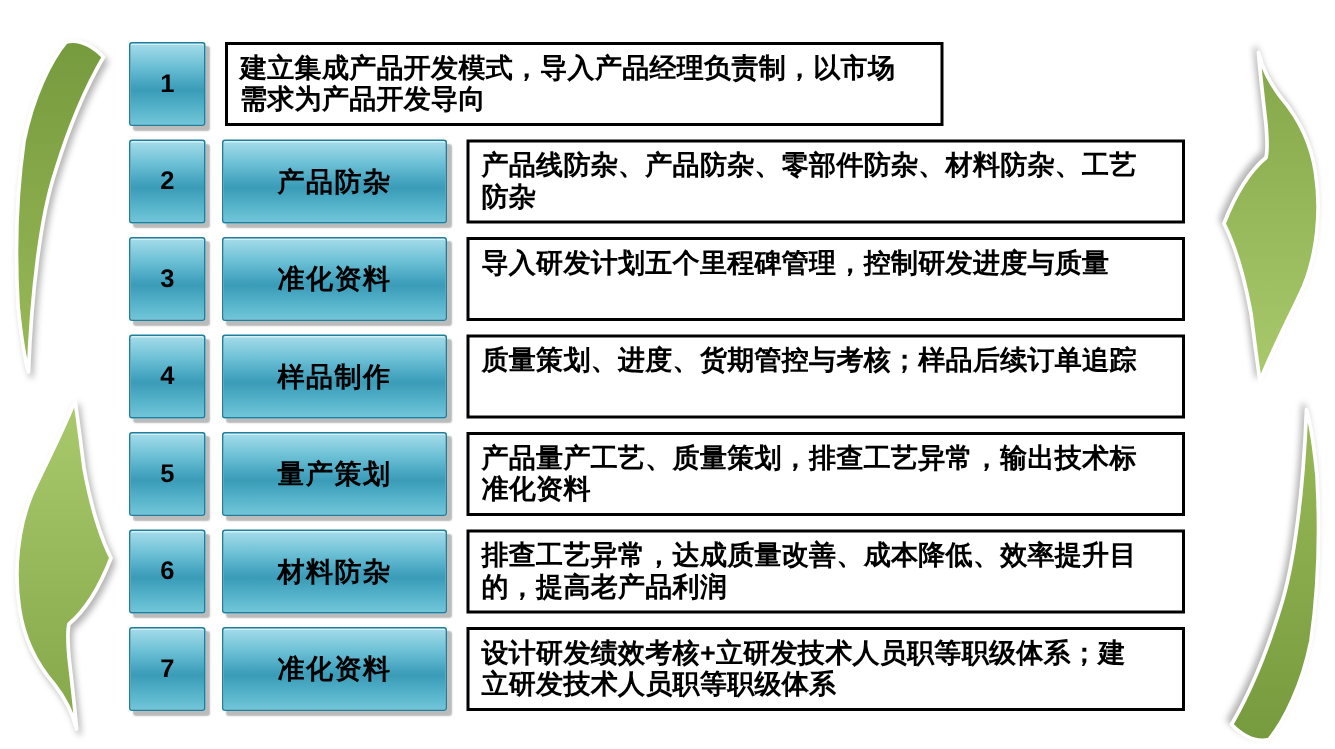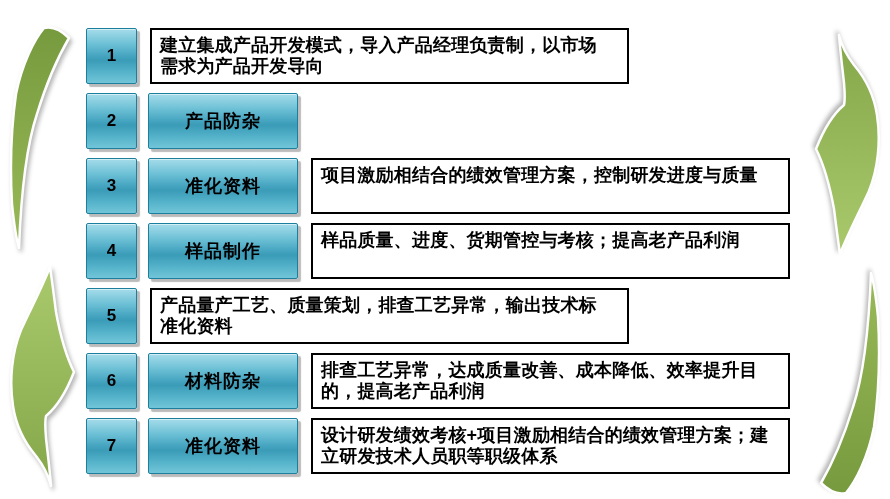--- a/index.html
+++ b/index.html
@@ -101,45 +101,50 @@
 需求为产品开发导向</span></div>
     </div>
 
     <div class="row">
       <div class="tealbox numbox">
           <span>2</span>
         </div>
       <div class="tealbox titlebox">
           <span>产品防杂</span>
         </div>
+      <div class="descbox"><span>产品线防杂、产品防杂、零部件防杂、材料防杂、工艺
+防杂</span></div>
     </div>
 
     <div class="row">
       <div class="tealbox numbox">
           <span>3</span>
         </div>
       <div class="tealbox titlebox">
           <span>准化资料</span>
         </div>
-      <div class="descbox"><span>项目激励相结合的绩效管理方案，控制研发进度与质量</span></div>
+      <div class="descbox"><span>导入研发计划五个里程碑管理，控制研发进度与质量</span></div>
     </div>
 
     <div class="row">
       <div class="tealbox numbox">
           <span>4</span>
         </div>
       <div class="tealbox titlebox">
           <span>样品制作</span>
         </div>
-      <div class="descbox"><span>样品质量、进度、货期管控与考核；提高老产品利润</span></div>
+      <div class="descbox"><span>质量策划、进度、货期管控与考核；样品后续订单追踪</span></div>
     </div>
 
     <div class="row">
       <div class="tealbox numbox">
           <span>5</span>
+        </div>
+      <div class="tealbox titlebox">
+          <span>量产策划</span>
         </div>
       <div class="descbox"><span>产品量产工艺、质量策划，排查工艺异常，输出技术标
 准化资料</span></div>
     </div>
 
     <div class="row">
       <div class="tealbox numbox">
           <span>6</span>
         </div>
       <div class="tealbox titlebox">
@@ -149,18 +154,18 @@
 的，提高老产品利润</span></div>
     </div>
 
     <div class="row">
       <div class="tealbox numbox">
           <span>7</span>
         </div>
       <div class="tealbox titlebox">
           <span>准化资料</span>
         </div>
-      <div class="descbox"><span>设计研发绩效考核+项目激励相结合的绩效管理方案；建
+      <div class="descbox"><span>设计研发绩效考核+立研发技术人员职等职级体系；建
 立研发技术人员职等职级体系</span></div>
     </div>
 
   </div>
 </div>
 
 </body></html>

